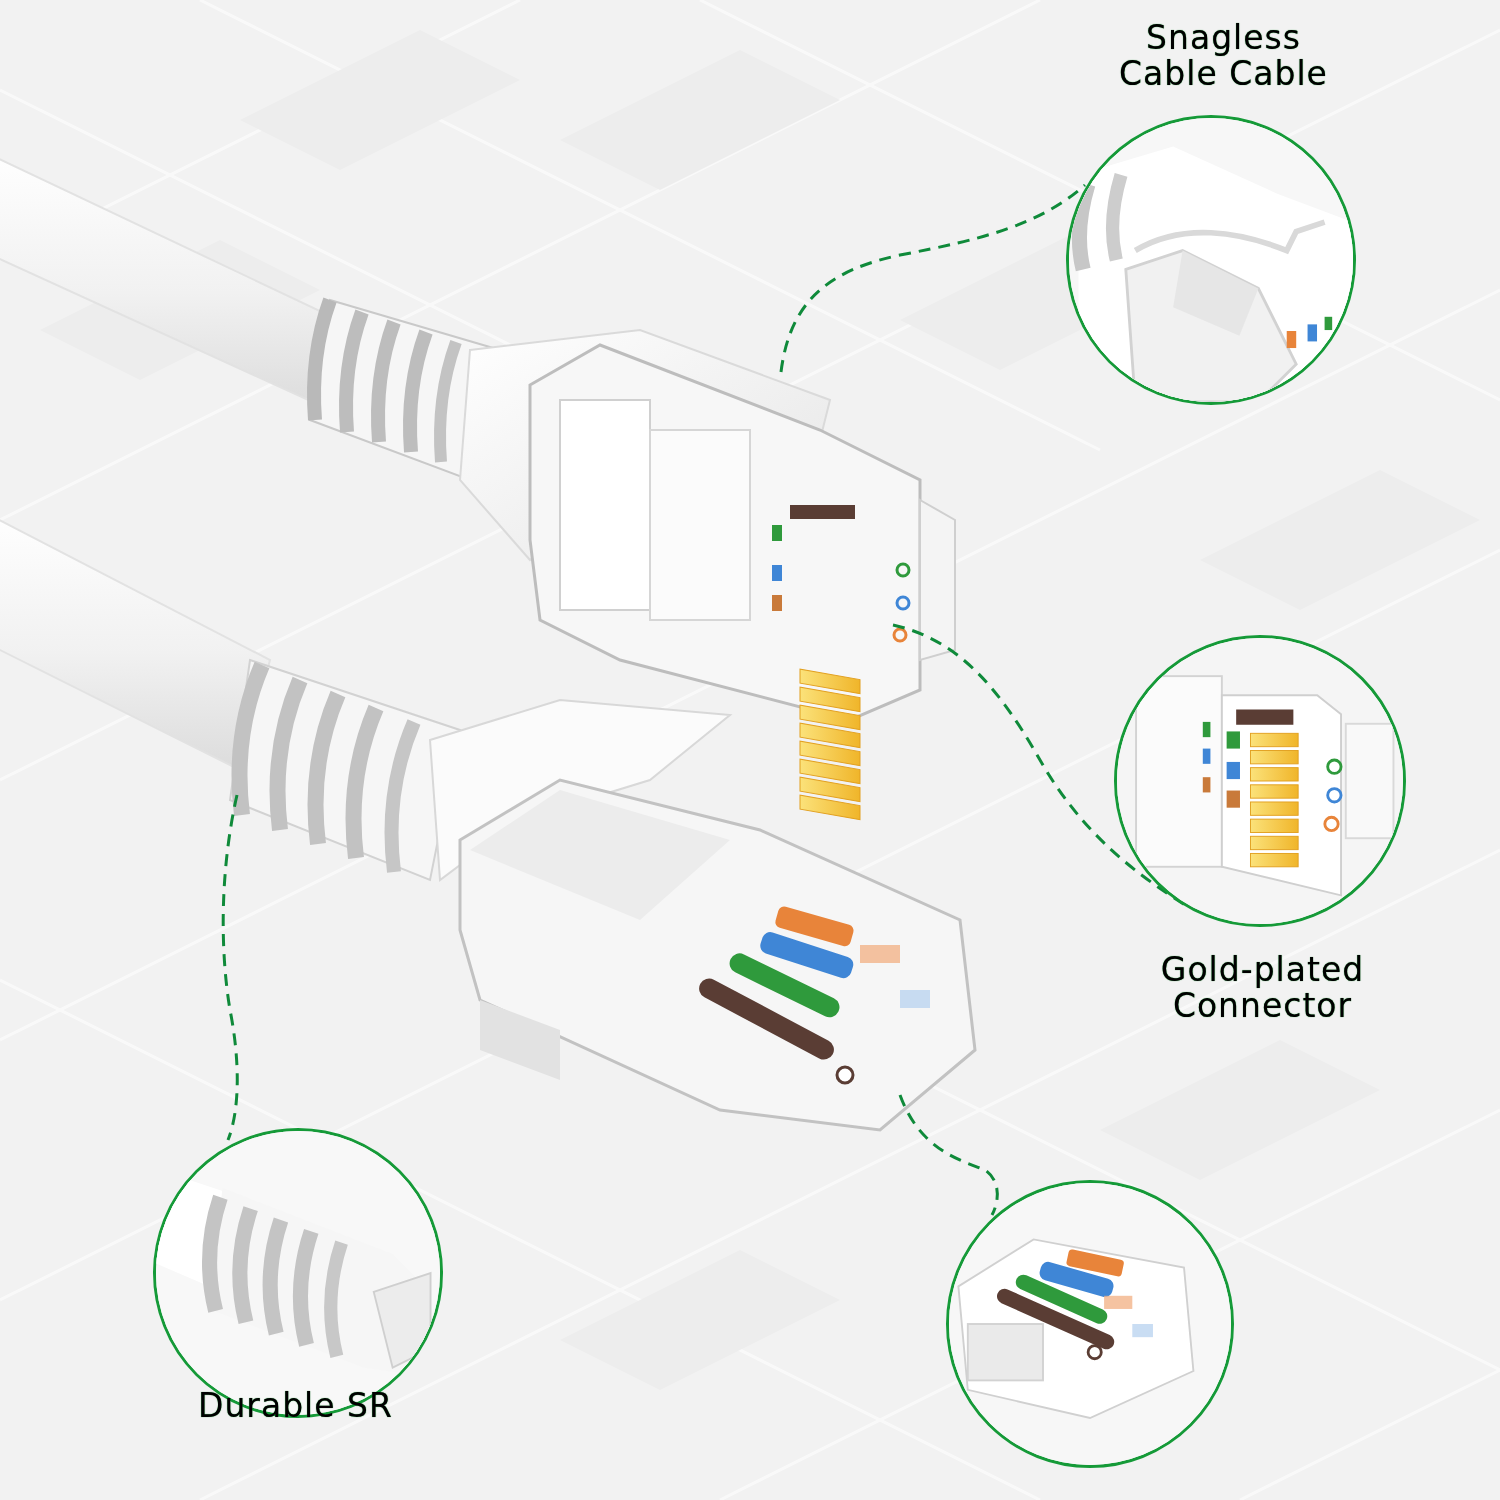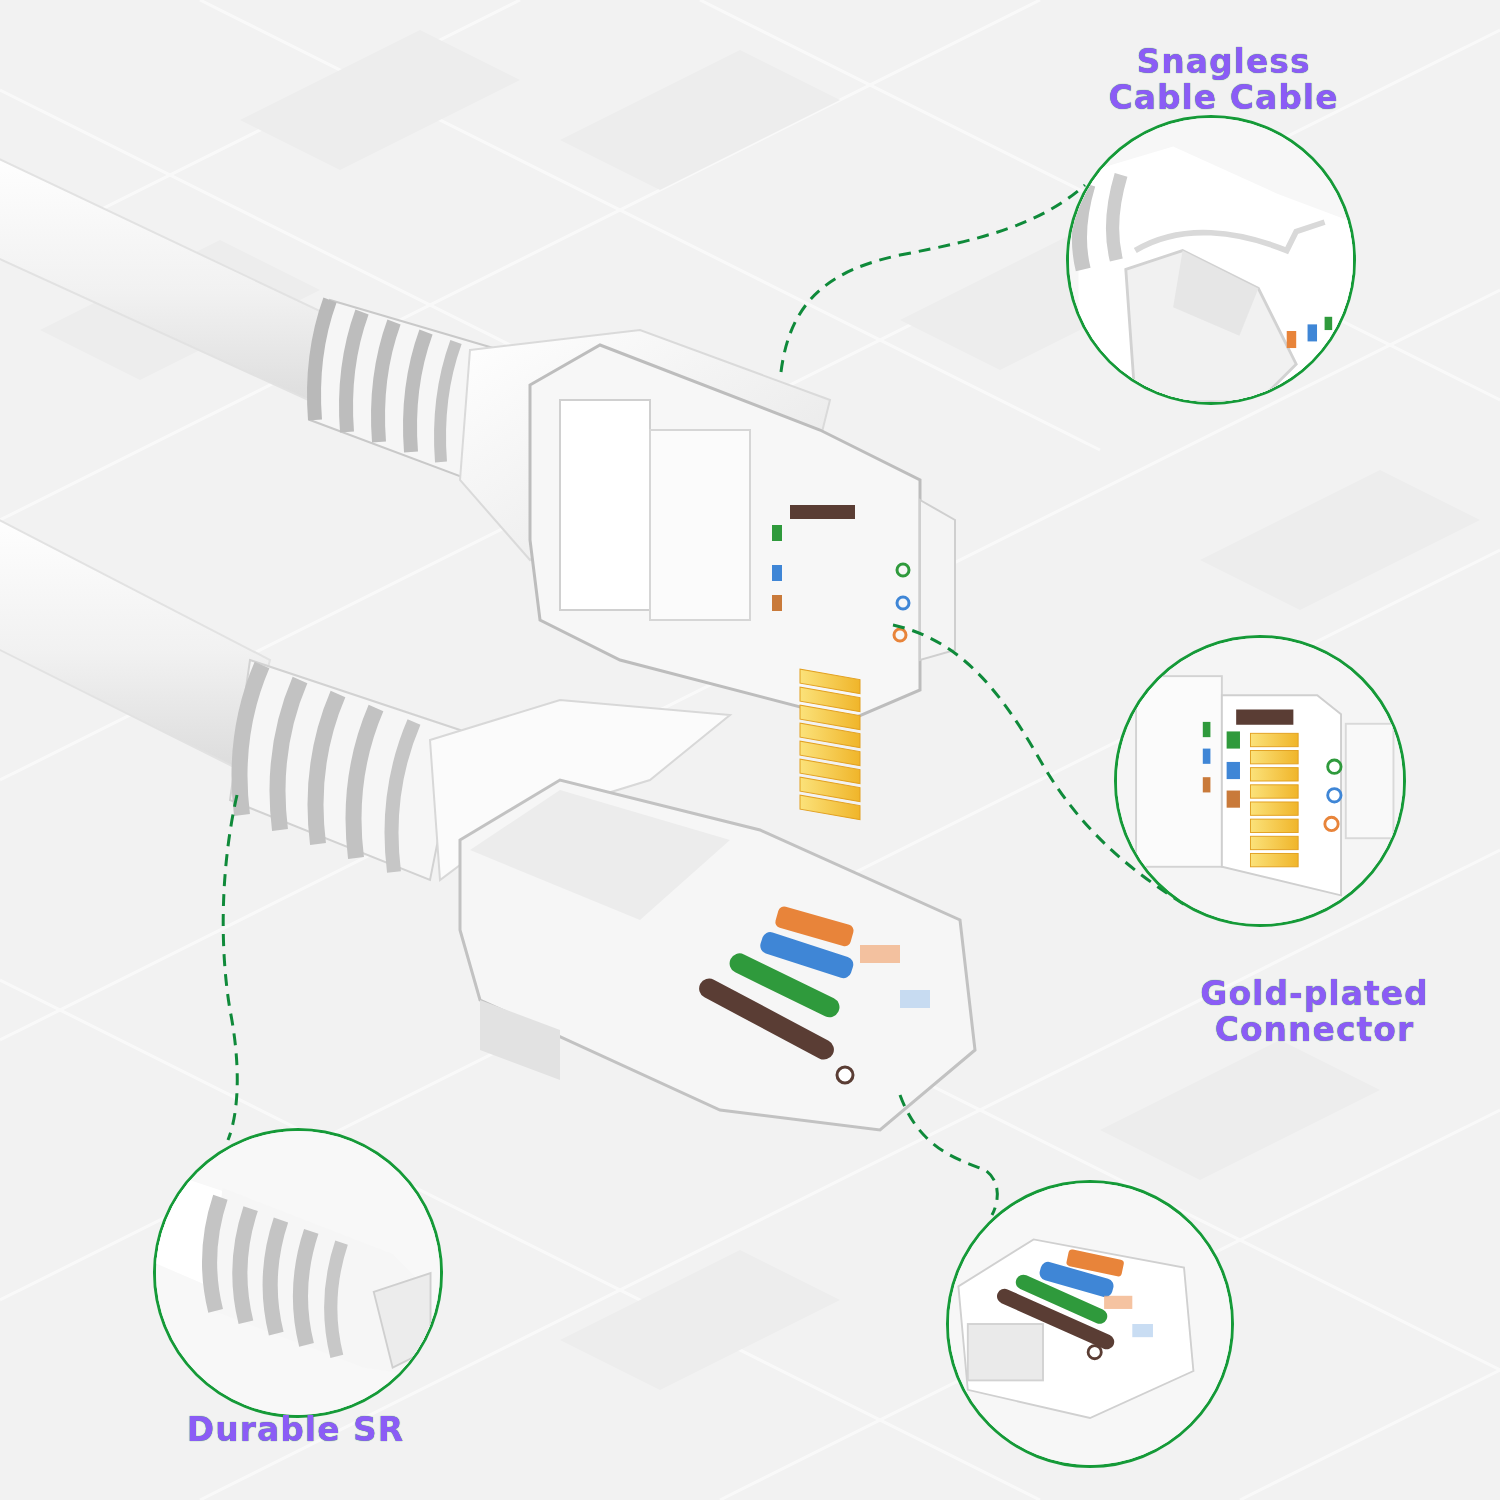--- a/index.html
+++ b/index.html
@@ -4,30 +4,29 @@
 <style>
   html, body { margin: 0; padding: 0; }
   body {
     width: 1500px; height: 1500px; overflow: hidden; position: relative;
     background: #f3f3f3;
     font-family: "Liberation Sans", sans-serif;
   }
   .stage { position: absolute; left: 0; top: 0; width: 1500px; height: 1500px; }
   .label {
     position: absolute;
-    color: #8b5cf6;
+    color: #000000;
     font-family: "DejaVu Sans", sans-serif;
-    font-weight: bold;
+    font-weight: normal;
     font-size: 33px;
     line-height: 36px;
     text-align: center;
     letter-spacing: 1px;
     text-shadow: 0 0 1px #17902f;
     white-space: nowrap;
-    margin-top: 24px;
   }
   .label span { display: block; }
   .callout {
     position: absolute;
     border-radius: 50%;
     border: 3px solid #159a38;
     overflow: hidden;
     background: #fafafa;
     box-sizing: border-box;
   }
@@ -231,21 +230,21 @@
       <path d="M196 118 q-20 60 -5 120" stroke="#c8c8c8" stroke-width="14" fill="none"></path>
       <path d="M230 170 L290 150 L290 230 L250 250 Z" fill="#ececec" stroke="#cfcfcf" stroke-width="2"></path>
     </svg>
   </div>
 
   <div class="label" style="left:1106px;top:20px;width:235px;">
     <span>Snagless</span>
     <span>Cable Cable</span>
   </div>
 
-  <div class="label" style="left:1192px;top:952px;width:245px;">
+  <div class="label" style="left:1140px;top:952px;width:245px;">
     <span>Gold-plated</span>
     <span>Connector</span>
   </div>
 
 
   <div class="label" style="left:178px;top:1388px;width:235px;">
     <span>Durable SR</span>
   </div>
 
 </div>

